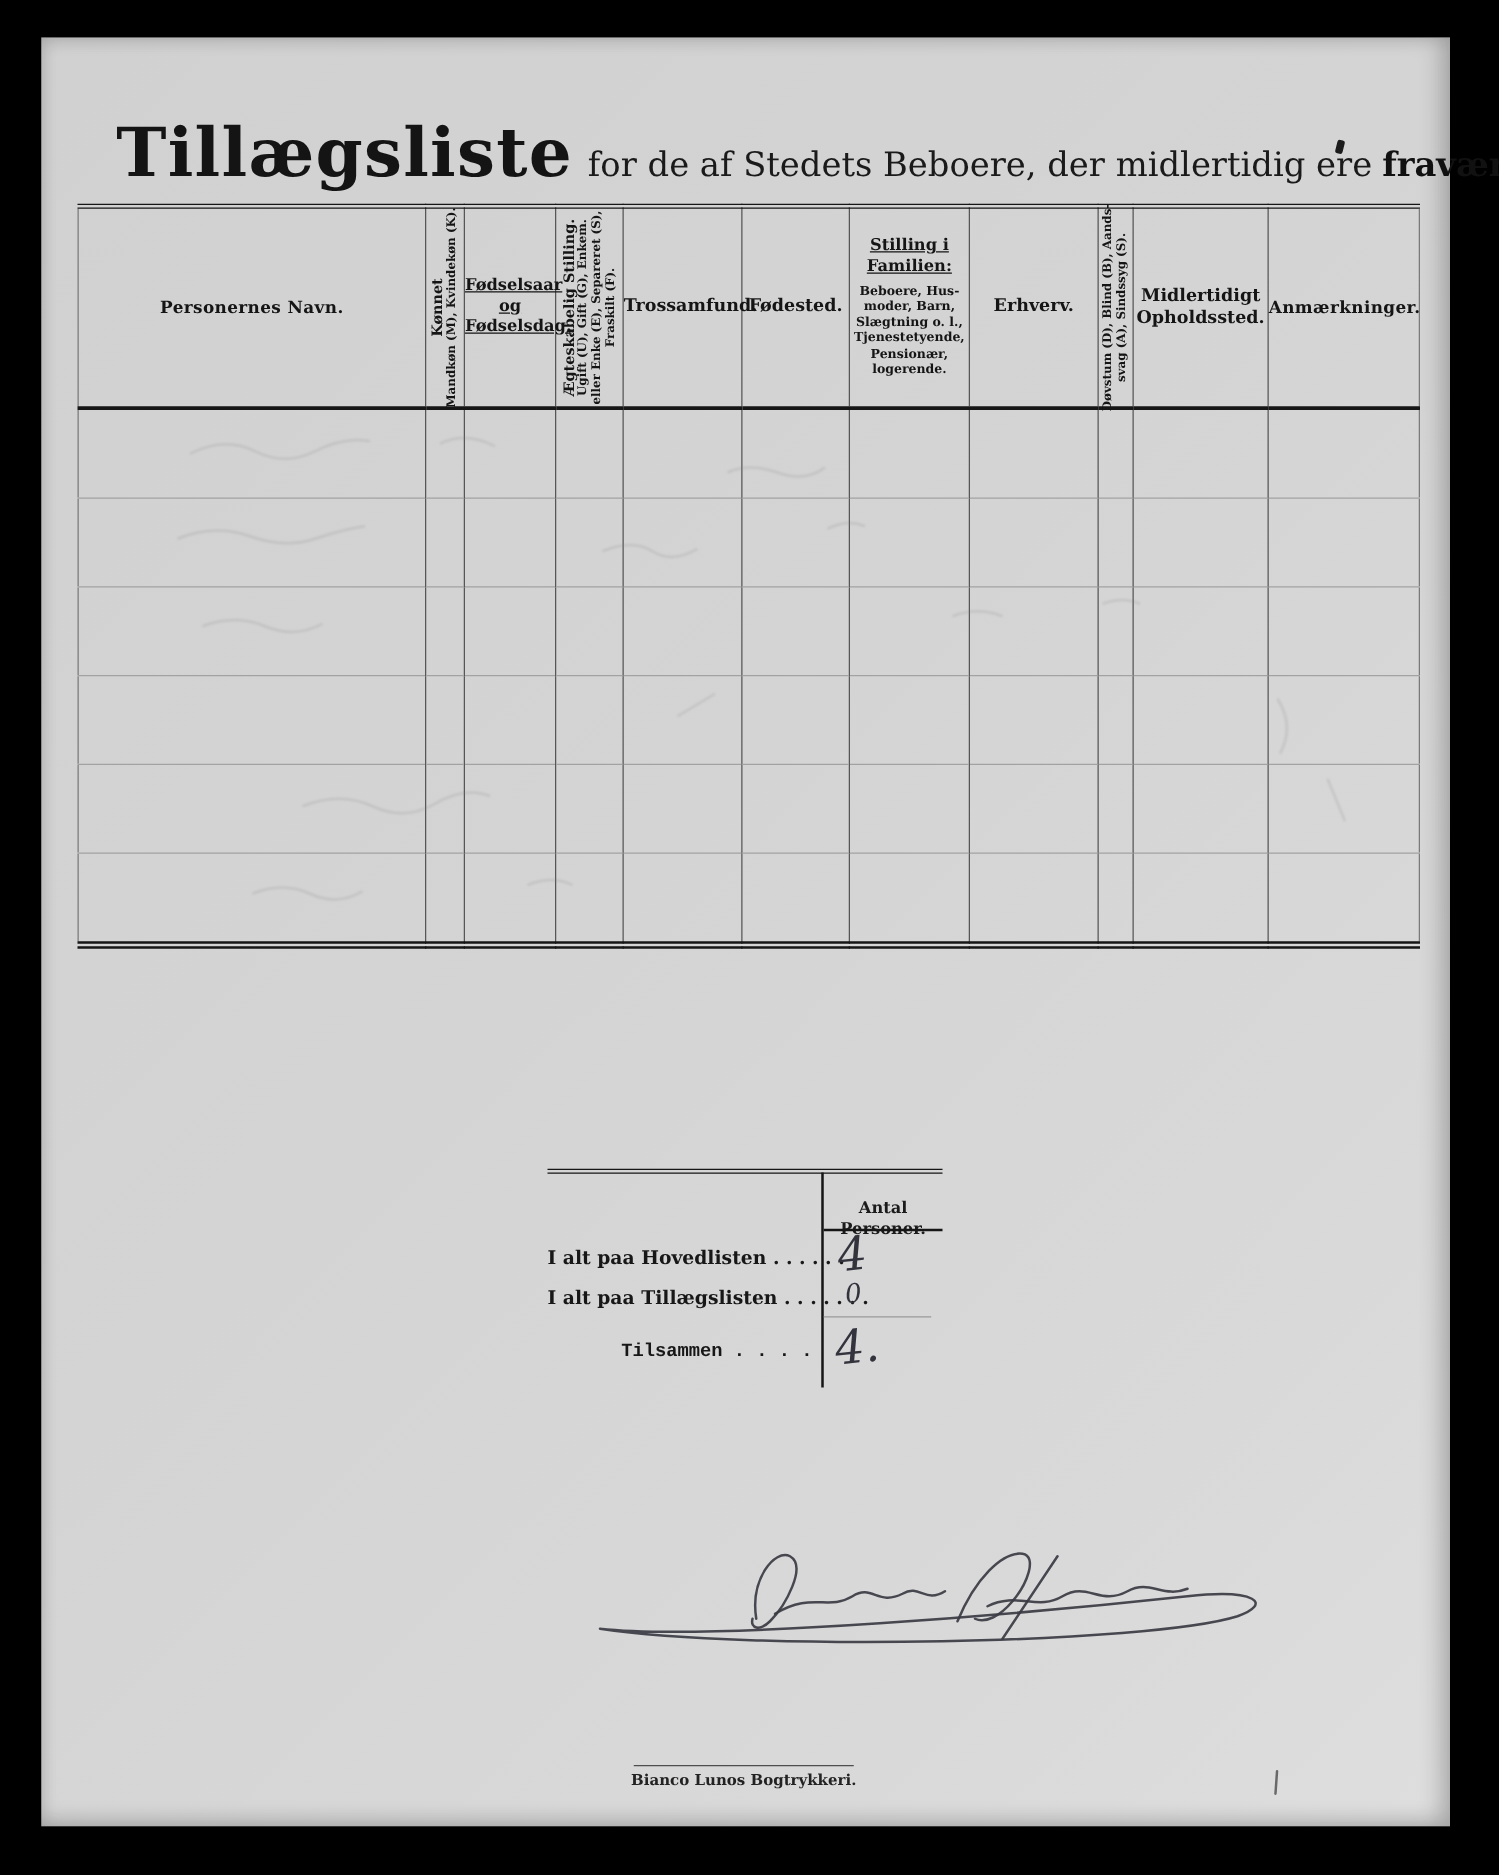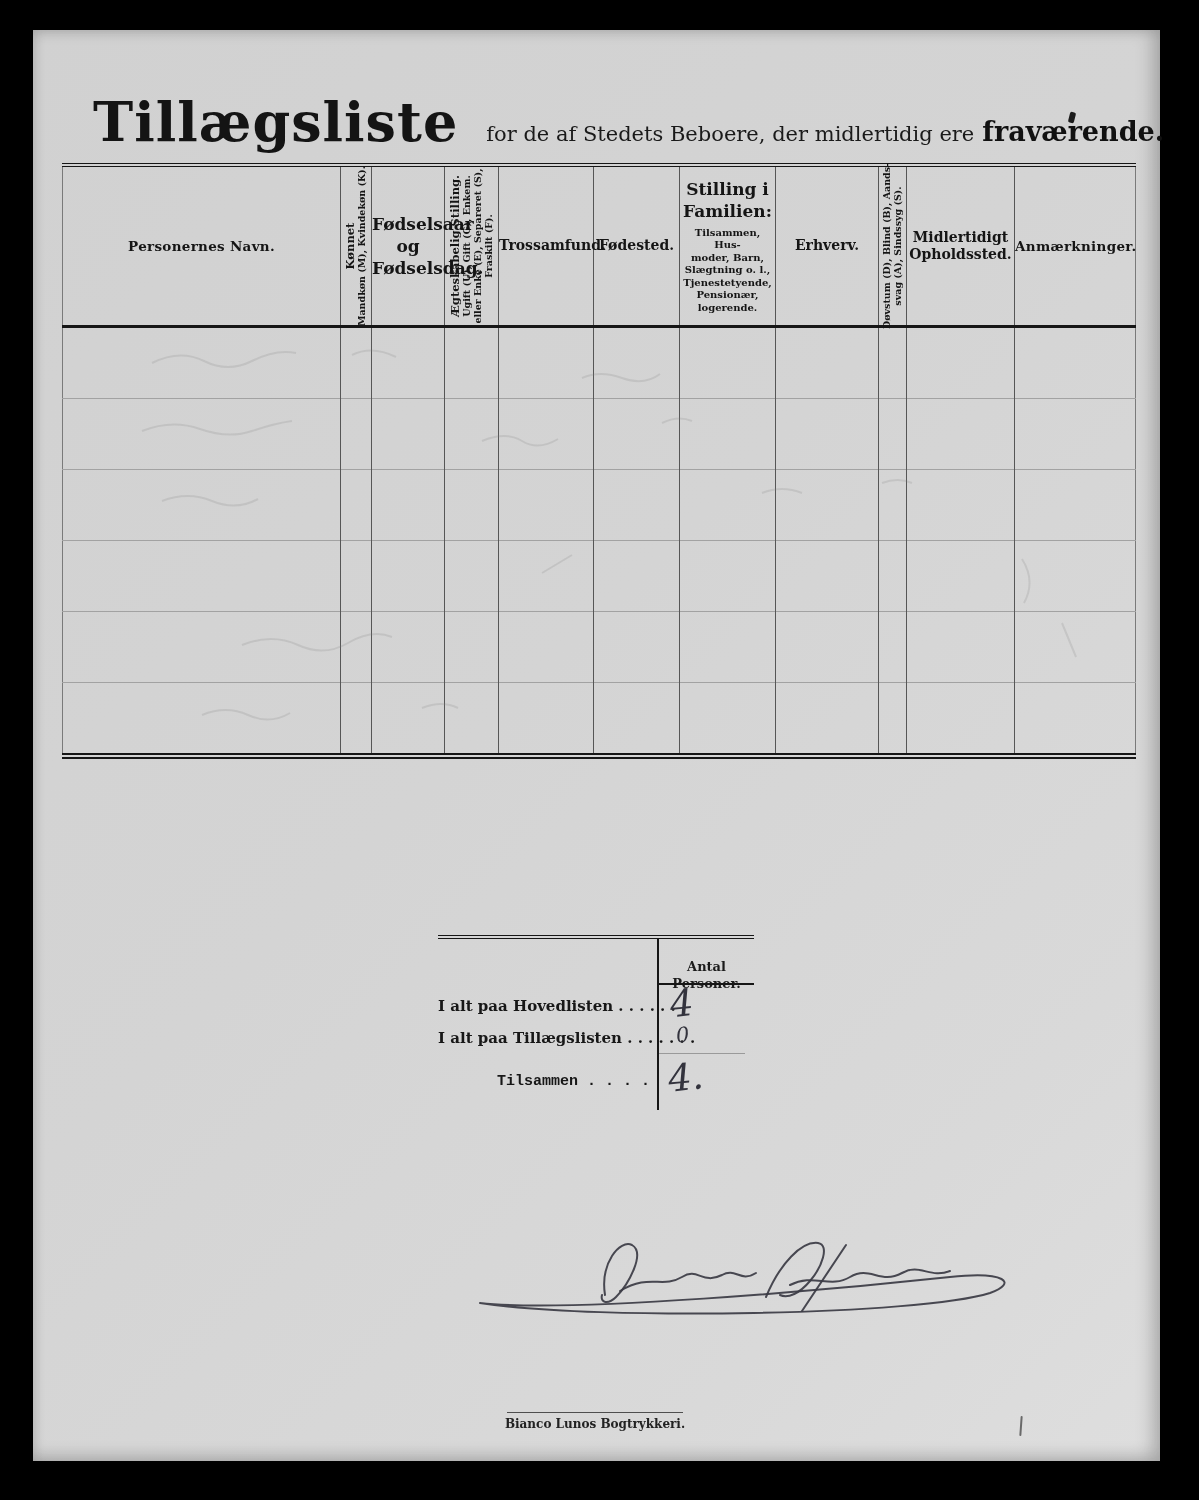--- a/index.html
+++ b/index.html
@@ -14,21 +14,21 @@
     position:absolute; left:33px; top:30px;
     width:1127px; height:1431px;
     background:linear-gradient(135deg,#d1d1d1 0%,#d4d4d4 45%,#d9d9d9 80%,#dedede 100%);
     box-shadow:inset -10px 0 16px rgba(0,0,0,.16), inset 0 -8px 14px rgba(0,0,0,.10), inset 4px 4px 10px rgba(0,0,0,.06);
     color:#1b1b1b;
   }
 
   
   .masthead { position:absolute; left:60px; top:60px; white-space:nowrap; }
   .doc-title { display:inline; font-size:54px; font-weight:bold; letter-spacing:1px; color:#141414; }
-  .doc-subtitle { display:inline; font-size:21px; font-weight:normal; margin-left:28px; color:#1a1a1a; }
+  .doc-subtitle { display:inline; font-size:27px; font-weight:normal; margin-left:12px; color:#1a1a1a; }
   .doc-subtitle-em { display:inline; font-size:27px; font-weight:bold; margin-left:8px; color:#111; }
 
   
   table.main-table {
     position:absolute; left:29px; top:133px;
     width:1073px; table-layout:fixed; border-collapse:collapse;
     border-top:4px double #161616;
     border-bottom:6px double #161616;
     border-left:1px solid #7a7a7a;
     border-right:1px solid #7a7a7a;
@@ -37,21 +37,21 @@
   .main-table th:first-child, .main-table td:first-child { border-left:none; }
   .main-table thead th {
     height:158px; vertical-align:middle; text-align:center;
     border-bottom:3px solid #161616; font-weight:bold; color:#151515;
   }
   .main-table tbody td { height:70px; }
   .main-table tbody tr + tr td { border-top:1px solid #a2a2a2; }
 
   .h-name   { font-size:13.5px; letter-spacing:.3px; }
   .h-main   { font-size:14px; line-height:1.25; }
-  .h-mid    { font-size:17px; line-height:1.3; }
+  .h-mid    { font-size:13px; line-height:1.3;text-decoration:underline; }
   .h-famsub { font-size:10px; line-height:1.25; margin-top:5px; font-weight:bold; }
 
   .vwrap { position:relative; width:100%; height:158px; }
   .vrot  {
     position:absolute; top:50%; left:50%;
     transform:translate(-50%,-50%) rotate(-90deg);
     white-space:nowrap; text-align:center; line-height:1.15;
   }
   .v-head  { font-size:11.5px; font-weight:bold; }
   .v-small { font-size:9.5px;  font-weight:bold; }
@@ -157,21 +157,21 @@
         </th>
         <th>
           <div class="h-main">Fødested.</div>
         </th>
         <th>
           <div class="h-mid" style="font-weight:bold">
             <div>Stilling i</div>
             <div>Familien:</div>
           </div>
           <div class="h-famsub">
-            <div>Tilsammen, Hus-</div>
+            <div>Beboere, Hus-</div>
             <div>moder, Barn,</div>
             <div>Slægtning o. l.,</div>
             <div>Tjenestetyende,</div>
             <div>Pensionær,</div>
             <div>logerende.</div>
           </div>
         </th>
         <th>
           <div class="h-main">Erhverv.</div>
         </th>

